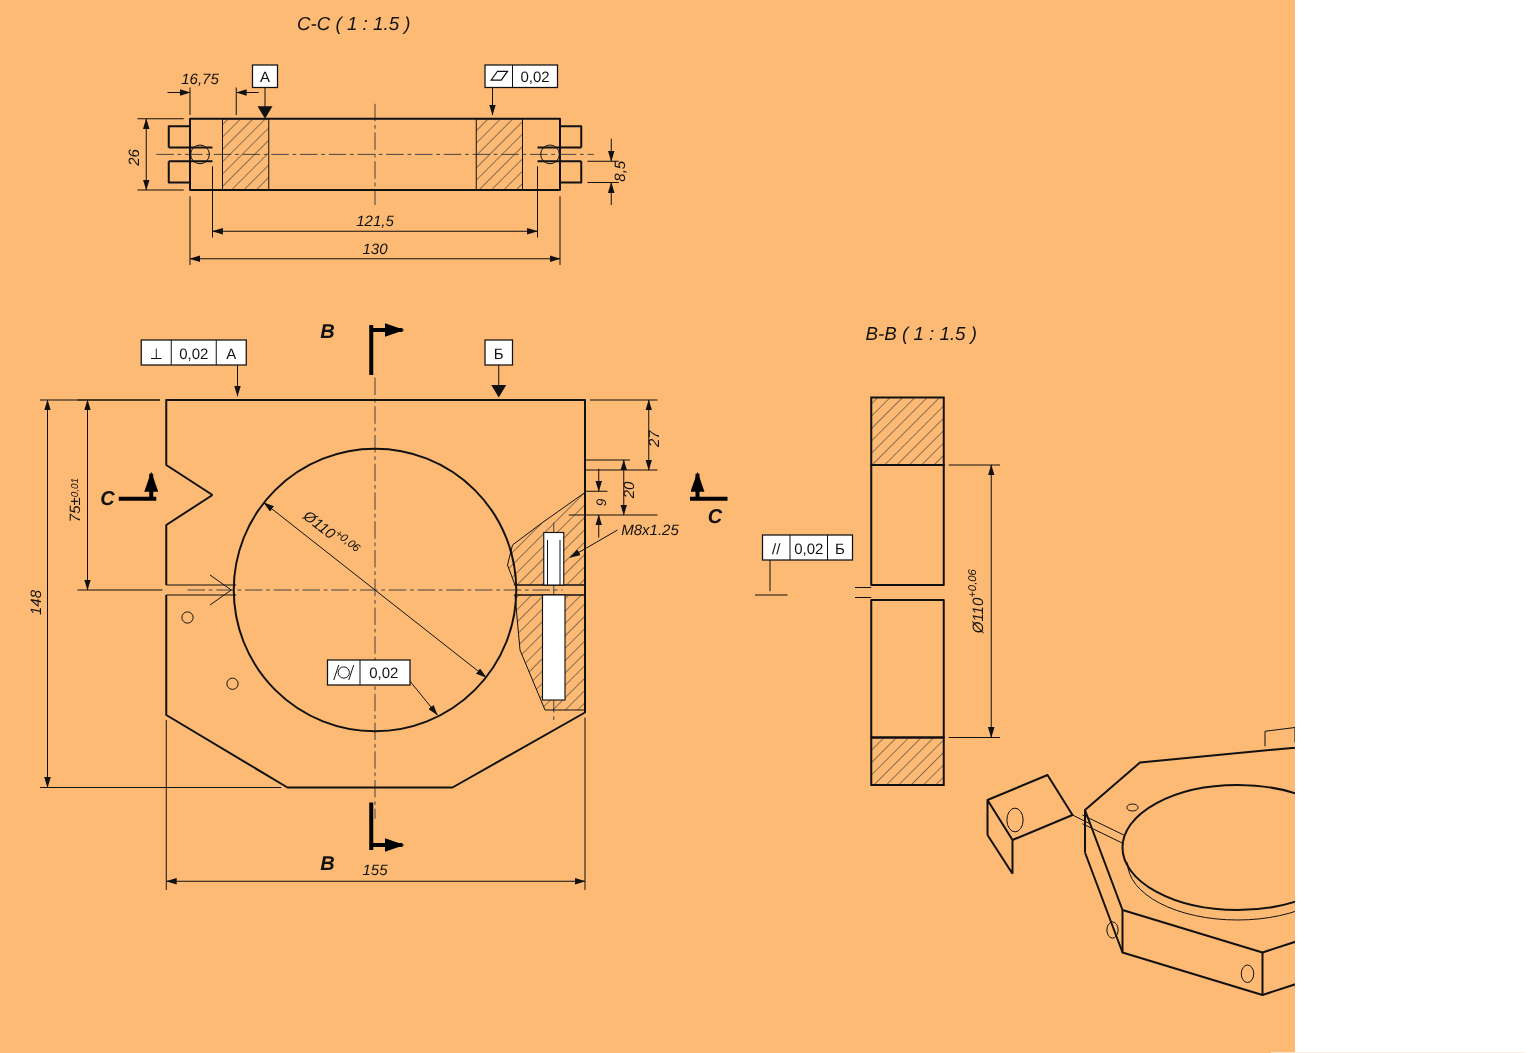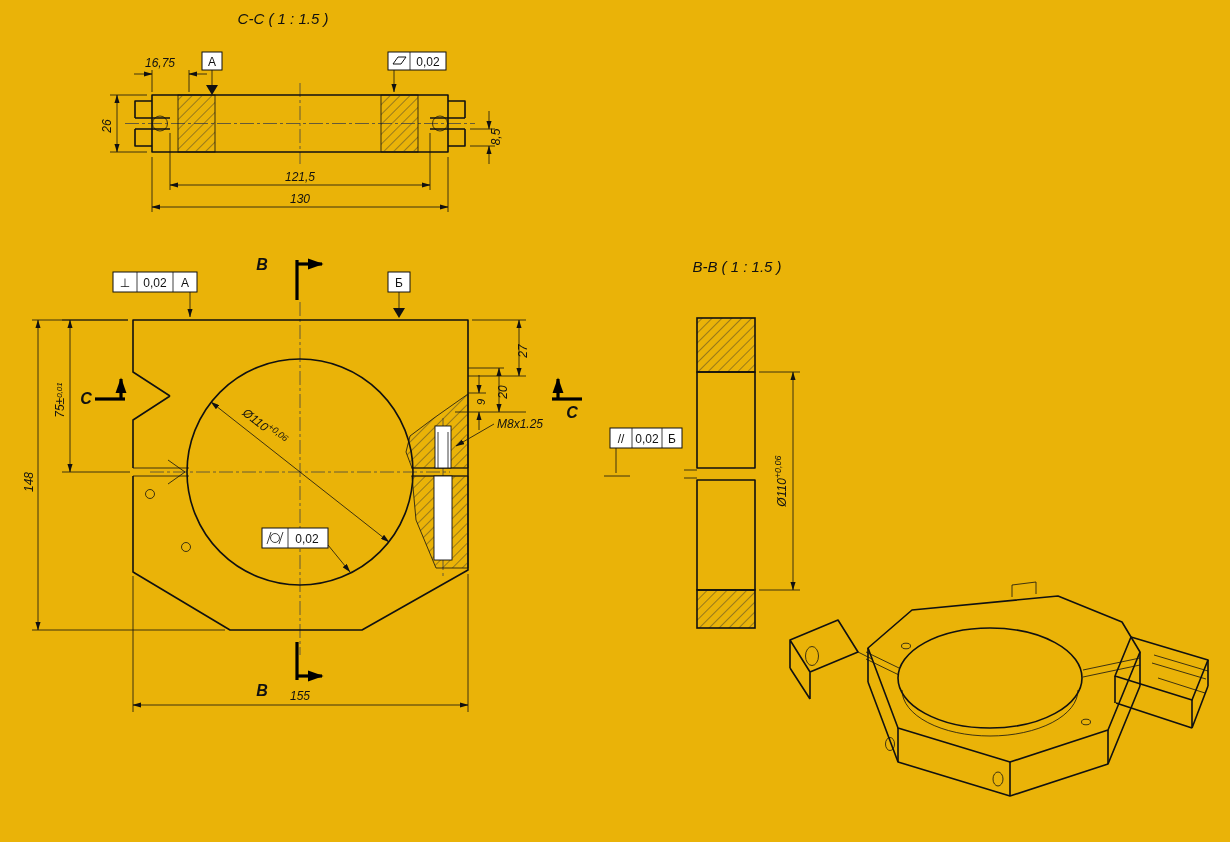--- a/index.html
+++ b/index.html
@@ -1,16 +1,16 @@
 <!DOCTYPE html>
 <html><head>
 <meta charset="utf-8">
 <style>
   html,body{margin:0;padding:0;background:#ffffff;}
-  .page{width:1230px;height:842px;position:relative;background:#eab308;overflow:hidden;}
+  .page{width:1036px;height:842px;position:relative;background:#fdba74;overflow:hidden;}
   svg{display:block;font-family:"Liberation Sans",sans-serif;}
   .ol{fill:none;stroke:#111;stroke-width:1.6;stroke-linejoin:round;}
   .tl{fill:none;stroke:#111;stroke-width:0.8;}
   .cl{fill:none;stroke:#444;stroke-width:0.8;stroke-dasharray:14 3 3 3;}
   .dim{fill:none;stroke:#111;stroke-width:0.8;}
   .thk{fill:none;stroke:#000;stroke-width:3.2;}
   .white{fill:#fff;stroke:#111;stroke-width:0.9;}
   .frame{fill:#fff;stroke:#111;stroke-width:1;}
   text{fill:#111;font-style:italic;}
   .ttl{font-size:15px;}

